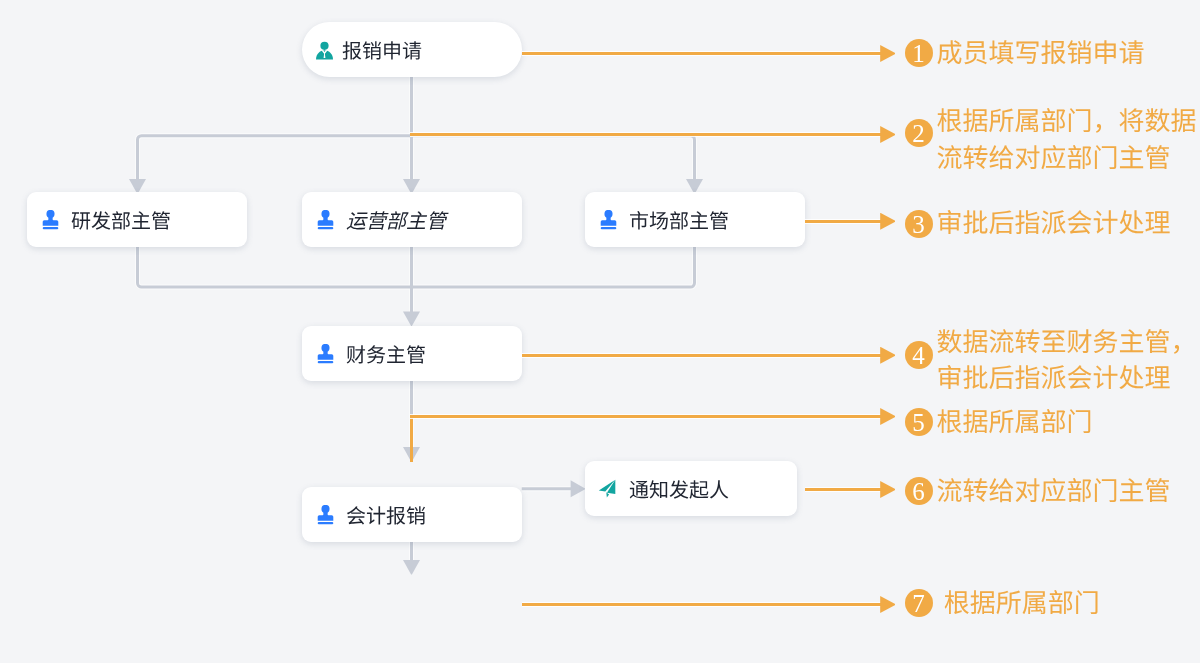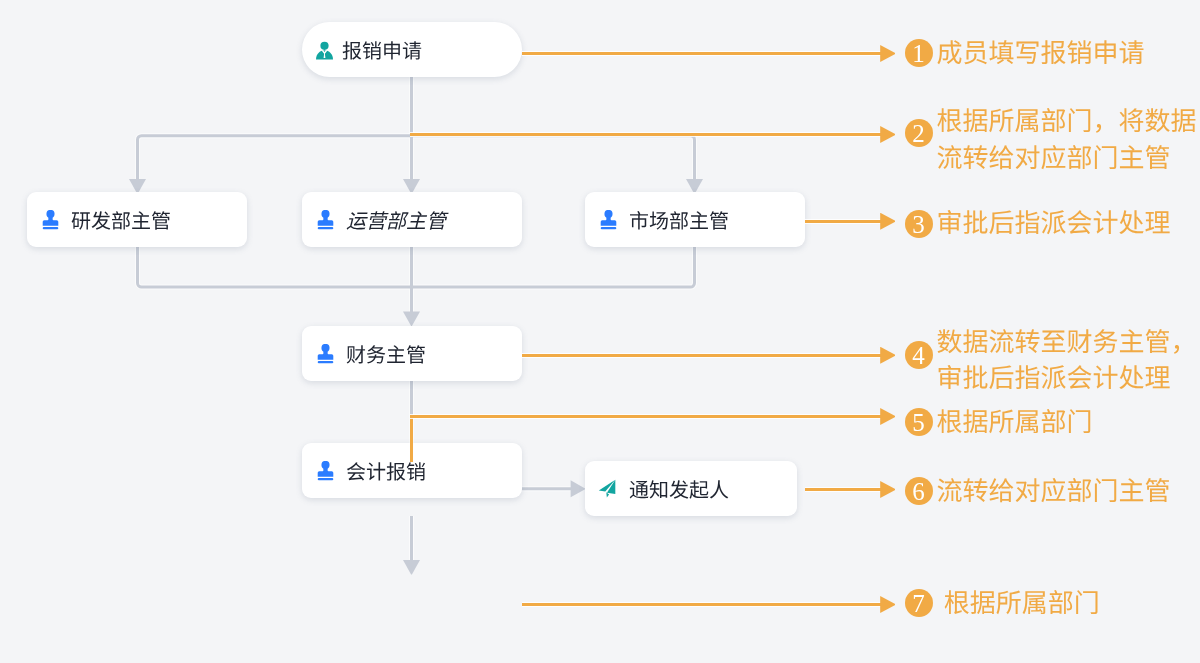--- a/index.html
+++ b/index.html
@@ -133,21 +133,21 @@
 
   <div class="node" style="left:302px;top:326px;width:220px;height:55px;">
     <svg class="nicon" style="left:13.5px;top:18px;" width="19" height="20" viewBox="0 0 38 40">
       <circle cx="19" cy="7.8" r="8.1" fill="#2b7cff"></circle>
       <path d="M14.7 13.4h8.6v5.4c0 1 .5 1.6 1.6 1.6h6.5a3.2 3.2 0 0 1 3.2 3.2v7.9H3.4v-7.9a3.2 3.2 0 0 1 3.2-3.2h6.5c1.1 0 1.6-.6 1.6-1.6z" fill="#2b7cff"></path>
       <rect x="3.4" y="34.2" width="31.2" height="4.5" rx="2.25" fill="#2b7cff"></rect>
     </svg>
     <span class="nlabel" style="left:44px;top:19.2px;">财务主管</span>
   </div>
 
-  <div class="node" style="left:302px;top:443px;width:220px;height:55px;">
+  <div class="node" style="left:302px;top:487px;width:220px;height:55px;">
     <svg class="nicon" style="left:13.5px;top:18px;" width="19" height="20" viewBox="0 0 38 40">
       <circle cx="19" cy="7.8" r="8.1" fill="#2b7cff"></circle>
       <path d="M14.7 13.4h8.6v5.4c0 1 .5 1.6 1.6 1.6h6.5a3.2 3.2 0 0 1 3.2 3.2v7.9H3.4v-7.9a3.2 3.2 0 0 1 3.2-3.2h6.5c1.1 0 1.6-.6 1.6-1.6z" fill="#2b7cff"></path>
       <rect x="3.4" y="34.2" width="31.2" height="4.5" rx="2.25" fill="#2b7cff"></rect>
     </svg>
     <span class="nlabel" style="left:44px;top:19.2px;">会计报销</span>
   </div>
 
   <div class="node" style="left:585px;top:461px;width:212px;height:55px;">
     <svg class="nicon" style="left:11.8px;top:15.2px;" width="22" height="24" viewBox="0 0 44 48">

